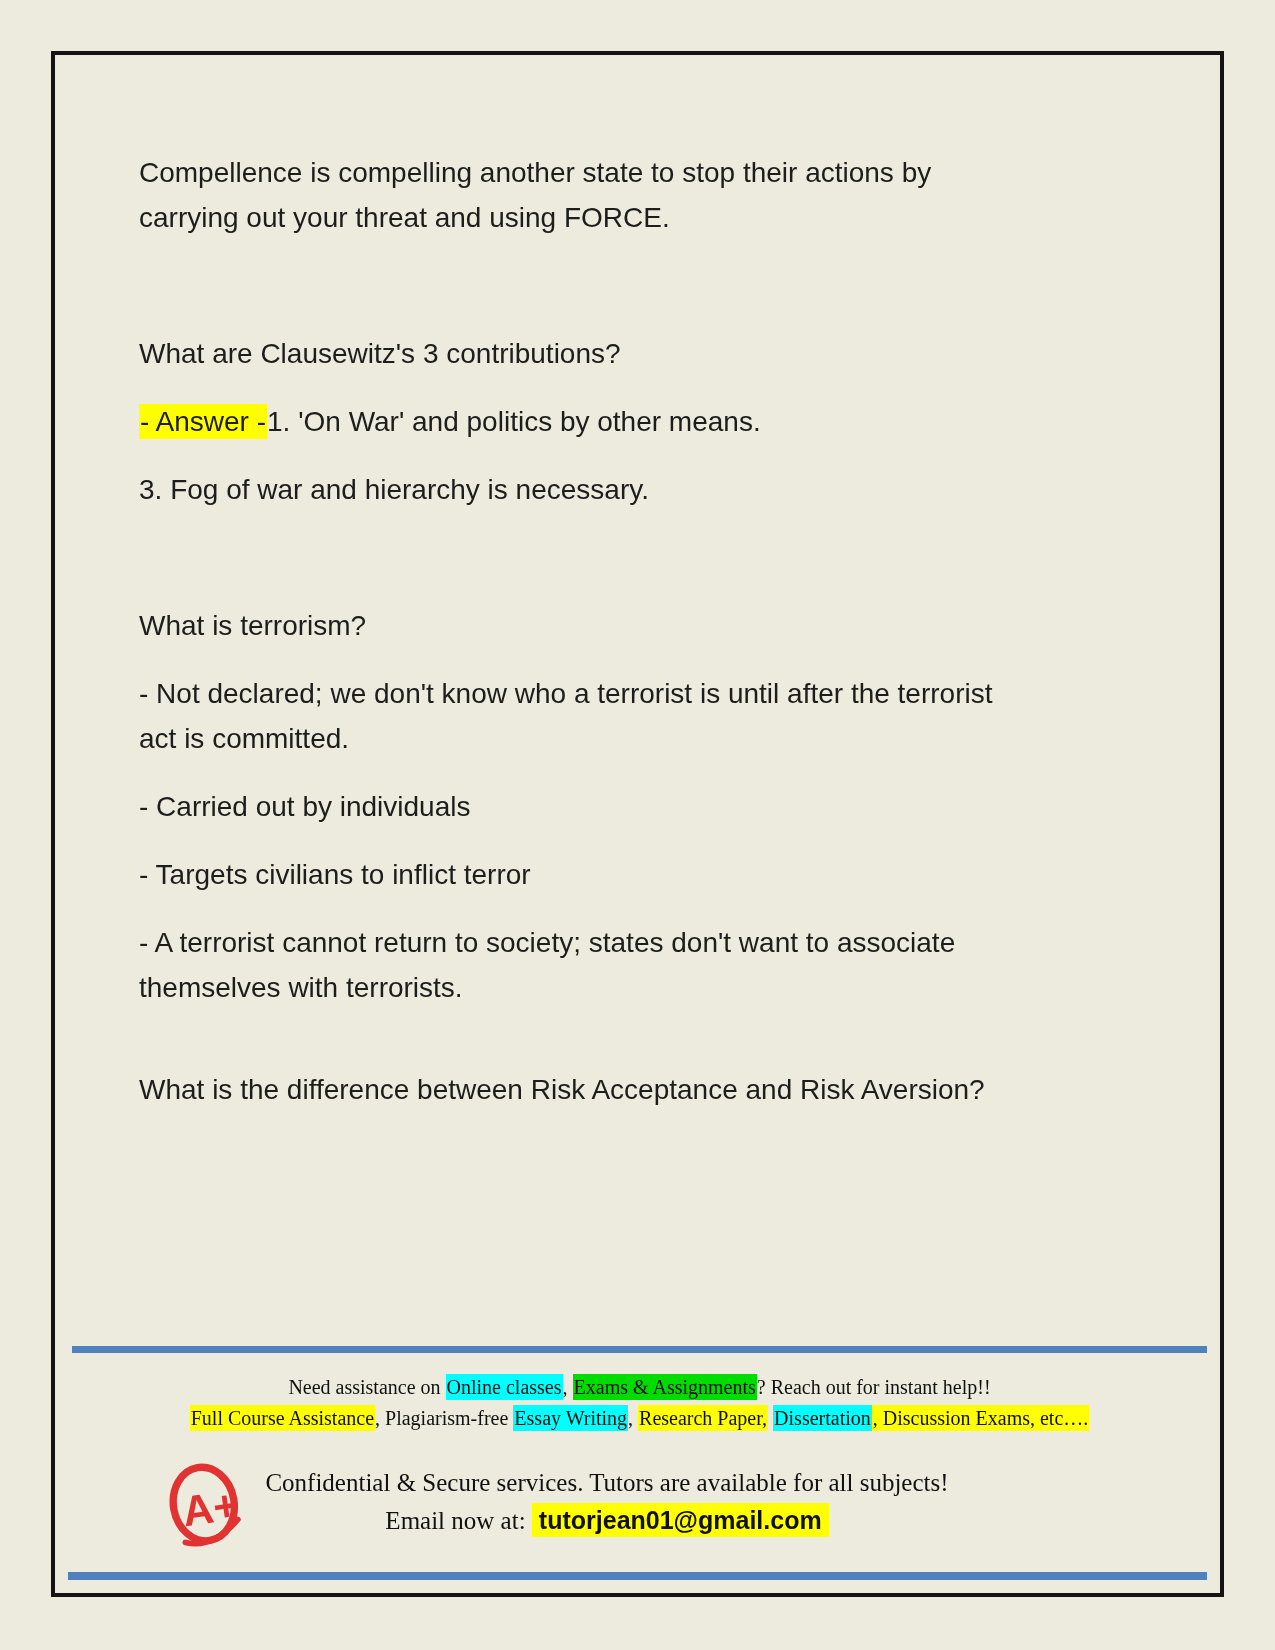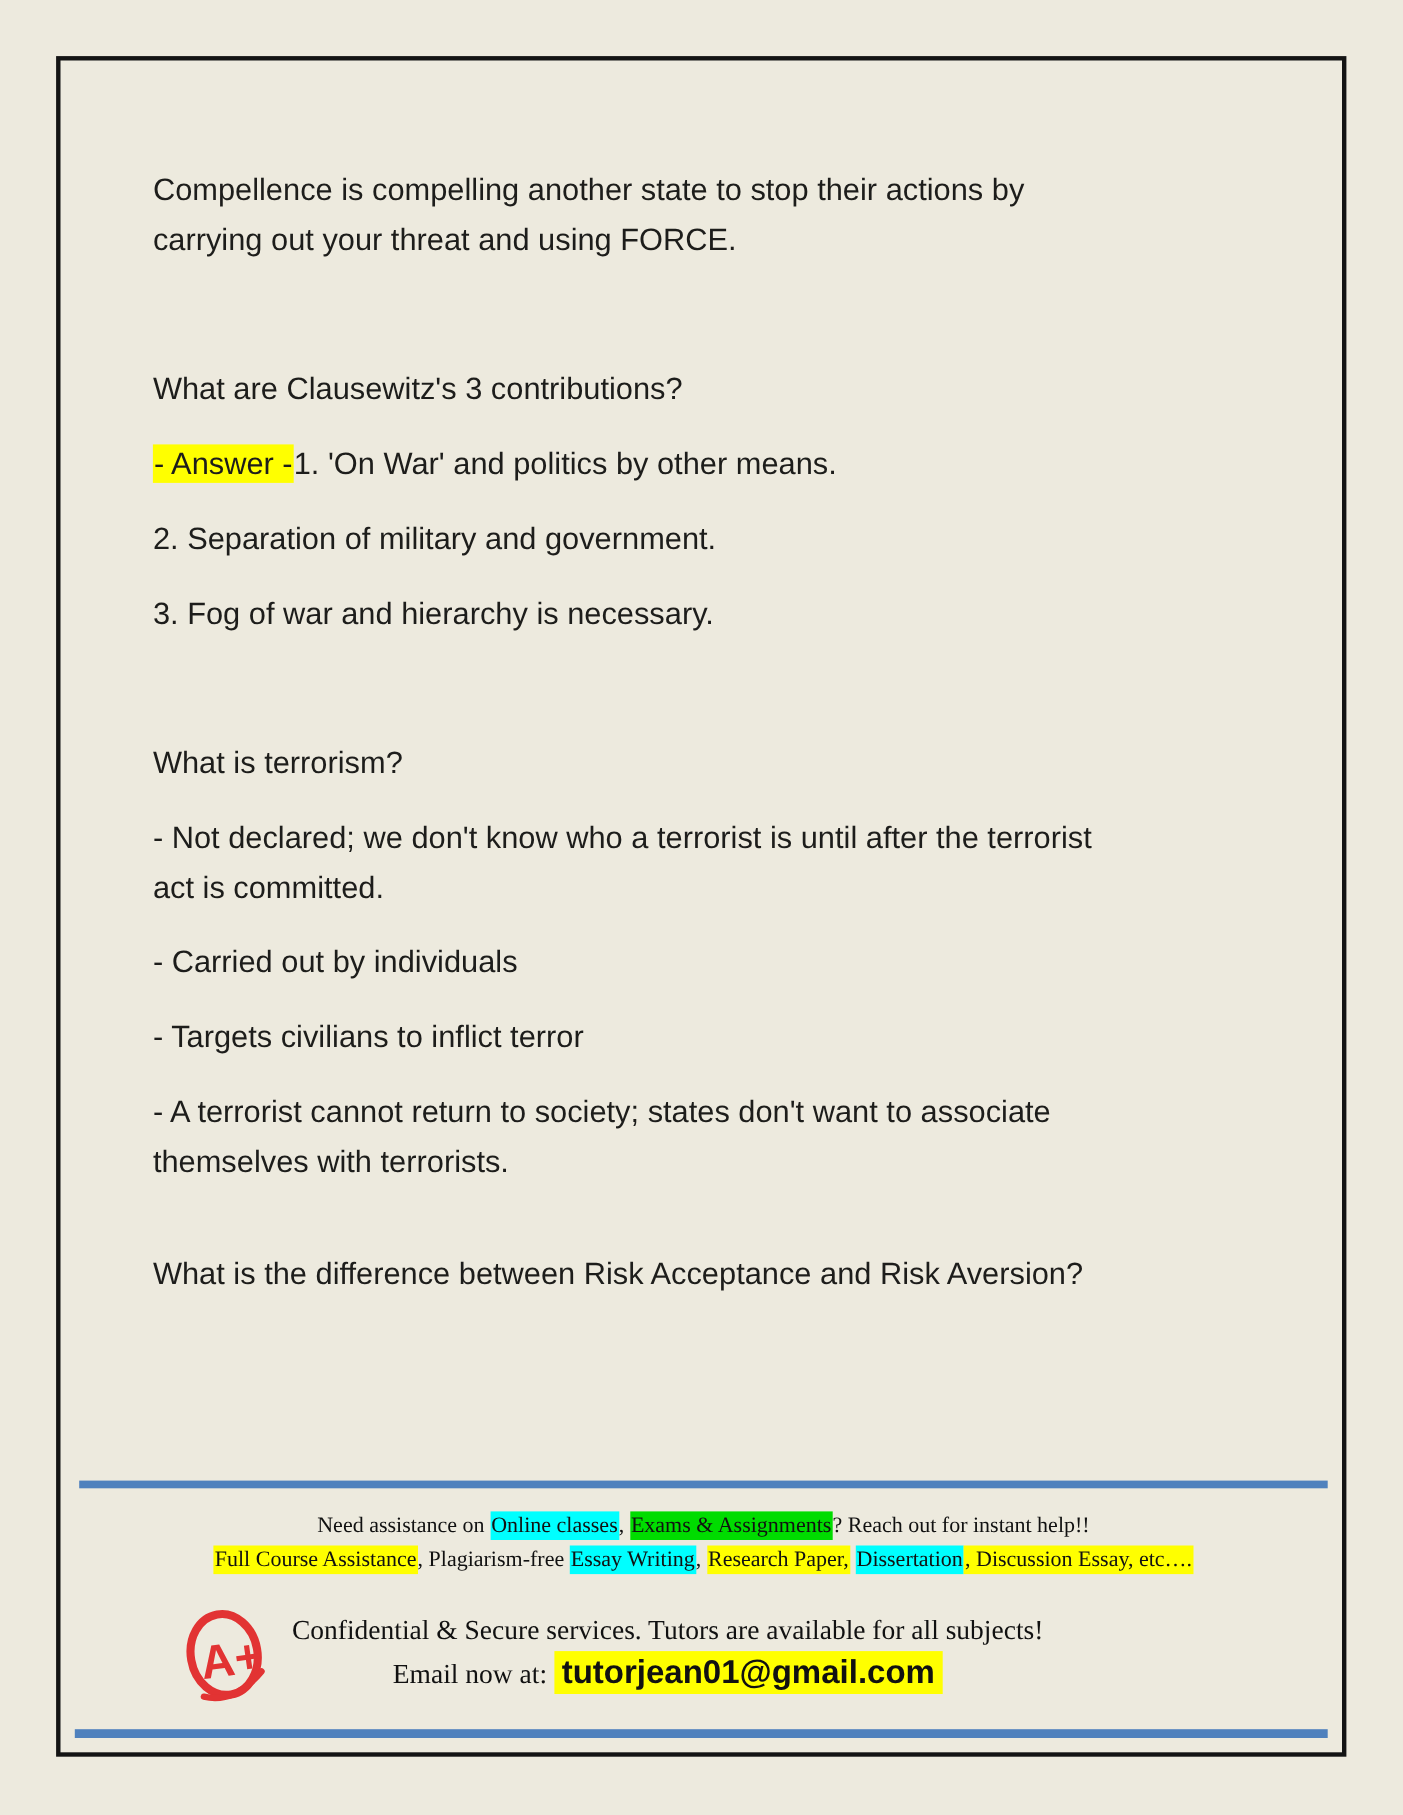--- a/index.html
+++ b/index.html
@@ -43,52 +43,51 @@
     font-family:"Liberation Serif", serif; font-size:20px; line-height:31px;
     text-align:center; color:#111;
   }
   .secure{
     position:absolute; left:72px; top:1466px; width:1070px;
     font-family:"Liberation Serif", serif; font-size:25px; line-height:33px;
     text-align:center; color:#111;
   }
   .email-hl{
     font-family:"Liberation Sans", sans-serif;
-    font-weight:bold; font-size:30px;
+    font-weight:bold; font-size:25px;
     background:var(--yellow); padding:3px 7px;
   }
   .logo{position:absolute; left:164px; top:1462px; width:82px; height:92px;}
 </style>
 </head>
 <body>
 
 <div class="frame"></div>
 
 <div class="content" id="body-lines">
     <div class="line first"><span>Compellence is compelling another state to stop their actions by</span></div>
     <div class="line cont"><span>carrying out your threat and using FORCE.</span></div>
     <div class="line sect"><span>What are Clausewitz's 3 contributions?</span></div>
     <div class="line para"><span class="hl hl-y">- Answer -</span><span>1. 'On War' and politics by other means.</span></div>
-    <div class="line para"><span>2. Separation of military and government.</span></div>
     <div class="line para"><span>3. Fog of war and hierarchy is necessary.</span></div>
     <div class="line sect"><span>What is terrorism?</span></div>
     <div class="line para"><span>- Not declared; we don't know who a terrorist is until after the terrorist</span></div>
     <div class="line cont"><span>act is committed.</span></div>
     <div class="line para"><span>- Carried out by individuals</span></div>
     <div class="line para"><span>- Targets civilians to inflict terror</span></div>
     <div class="line para"><span>- A terrorist cannot return to society; states don't want to associate</span></div>
     <div class="line cont"><span>themselves with terrorists.</span></div>
     <div class="line sect2"><span>What is the difference between Risk Acceptance and Risk Aversion?</span></div>
   </div>
 
 <div class="bar bar-top"></div>
 
 <div class="ad">
   <div id="ad-line-1"><span>Need assistance on </span><span class="hl hl-c">Online classes</span><span>, </span><span class="hl hl-g">Exams &amp; Assignments</span><span>? Reach out for instant help!!</span></div>
-  <div id="ad-line-2"><span class="hl hl-y">Full Course Assistance</span><span>, Plagiarism-free </span><span class="hl hl-c">Essay Writing</span><span>, </span><span class="hl hl-y">Research Paper,</span><span> </span><span class="hl hl-c">Dissertation</span><span class="hl hl-y">, Discussion Essay, etc….</span></div>
+  <div id="ad-line-2"><span class="hl hl-y">Full Course Assistance</span><span>, Plagiarism-free </span><span class="hl hl-c">Essay Writing</span><span>, </span><span class="hl hl-y">Research Paper,</span><span> </span><span class="hl hl-c">Dissertation</span><span class="hl hl-y">, Discussion Exams, etc….</span></div>
 </div>
 
 <svg class="logo" viewBox="0 0 100 112" aria-hidden="true">
   <g transform="rotate(-10 50 54)">
     <ellipse cx="49" cy="51" rx="37" ry="45" fill="none" stroke="#e23333" stroke-width="9"></ellipse>
   </g>
   <path d="M 26 98 Q 60 106 90 70" fill="none" stroke="#e23333" stroke-width="7" stroke-linecap="round"></path>
   <text x="22" y="75" font-size="52" font-weight="bold" fill="#e23333" font-family="Liberation Sans, sans-serif" transform="rotate(-8 50 54)">A+</text>
 </svg>
 

